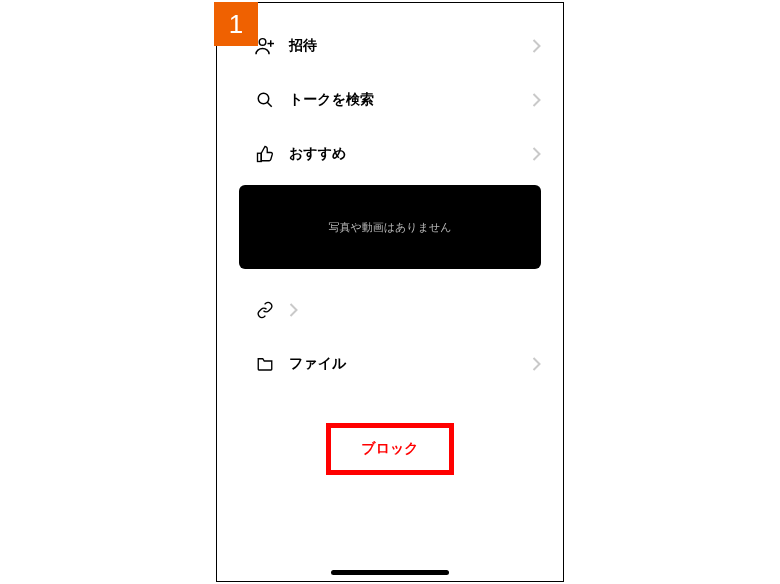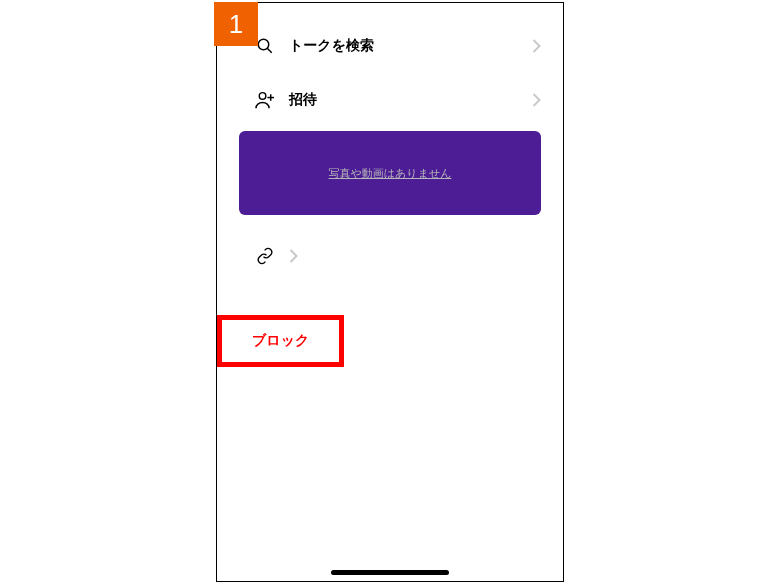--- a/index.html
+++ b/index.html
@@ -60,33 +60,32 @@
     font-size: 14px;
     font-weight: 700;
     color: #000;
   }
   .menu-item .chevron {
     color: #c9c9c9;
   }
   .media-placeholder {
     margin: 4px 22px 14px 22px;
     height: 84px;
-    background: #4c1d95;
+    background: #000000;
     border-radius: 6px;
     display: flex;
     align-items: center;
     justify-content: center;
     font-size: 11px;
     color: #b7b7b7;
-    text-decoration: underline;
   }
   .block-section {
     margin-top: 32px;
     display: flex;
-    justify-content: flex-start;
+    justify-content: center;
   }
   .block-frame {
     border: 5px solid #ff0000;
     padding: 12px 30px;
   }
   .block-button {
     font-size: 14px;
     font-weight: 700;
     color: #ff0000;
     text-align: center;
@@ -108,68 +107,96 @@
 <body>
 
 <div class="step-badge">1</div>
 
 <div class="phone-frame">
 
   <div class="menu-list">
 
     <div class="menu-item">
       <span class="icon">
-        <svg width="18" height="18" viewBox="0 0 24 24" fill="none" stroke="currentColor" stroke-width="2">
-          <circle cx="10" cy="10" r="7"></circle>
-            <line x1="21" y1="21" x2="15" y2="15"></line>
-        </svg>
-      </span>
-      <span class="label">トークを検索</span>
-      <span class="chevron">
-        <svg width="9" height="14" viewBox="0 0 8 14" fill="none" stroke="currentColor" stroke-width="2">
-            <polyline points="1,1 7,7 1,13"></polyline>
-          </svg>
-      </span>
-    </div>
-
-    <div class="menu-item">
-      <span class="icon">
         <svg width="20" height="18" viewBox="0 0 24 22" fill="none" stroke="currentColor" stroke-width="1.8">
           <circle cx="9" cy="6" r="4"></circle>
           <path d="M1 21c0-4 3.5-7 8-7s8 3 8 7"></path>
           <line x1="19" y1="4" x2="19" y2="12"></line>
             <line x1="15" y1="8" x2="23" y2="8"></line>
         </svg>
       </span>
       <span class="label">招待</span>
       <span class="chevron">
         <svg width="9" height="14" viewBox="0 0 8 14" fill="none" stroke="currentColor" stroke-width="2">
             <polyline points="1,1 7,7 1,13"></polyline>
           </svg>
       </span>
     </div>
 
+    <div class="menu-item">
+      <span class="icon">
+        <svg width="18" height="18" viewBox="0 0 24 24" fill="none" stroke="currentColor" stroke-width="2">
+          <circle cx="10" cy="10" r="7"></circle>
+            <line x1="21" y1="21" x2="15" y2="15"></line>
+        </svg>
+      </span>
+      <span class="label">トークを検索</span>
+      <span class="chevron">
+        <svg width="9" height="14" viewBox="0 0 8 14" fill="none" stroke="currentColor" stroke-width="2">
+            <polyline points="1,1 7,7 1,13"></polyline>
+          </svg>
+      </span>
+    </div>
+
+    <div class="menu-item">
+      <span class="icon">
+        <svg width="18" height="18" viewBox="0 0 24 24" fill="none" stroke="currentColor" stroke-width="1.8">
+          <path d="M7 22V11"></path>
+            <path d="M7 11l5-9c1 0 3 1 3 3v5h5c1 0 2 1 1.7 2.3l-2 7c-.2 1-.9 1.7-2 1.7H7"></path>
+          <rect x="2" y="11" width="5" height="11"></rect>
+        </svg>
+      </span>
+      <span class="label">おすすめ</span>
+      <span class="chevron">
+        <svg width="9" height="14" viewBox="0 0 8 14" fill="none" stroke="currentColor" stroke-width="2">
+            <polyline points="1,1 7,7 1,13"></polyline>
+          </svg>
+      </span>
+    </div>
 
 
     <div class="media-placeholder">写真や動画はありません</div>
 
     <div class="menu-item">
       <span class="icon">
         <svg width="18" height="18" viewBox="0 0 24 24" fill="none" stroke="currentColor" stroke-width="1.8">
           <path d="M10 13a5 5 0 0 0 7 0l3-3a5 5 0 0 0-7-7l-1.5 1.5"></path>
           <path d="M14 11a5 5 0 0 0-7 0l-3 3a5 5 0 0 0 7 7l1.5-1.5"></path>
         </svg>
       </span>
       <span class="chevron">
         <svg width="9" height="14" viewBox="0 0 8 14" fill="none" stroke="currentColor" stroke-width="2">
             <polyline points="1,1 7,7 1,13"></polyline>
           </svg>
       </span>
     </div>
 
+    <div class="menu-item">
+      <span class="icon">
+        <svg width="18" height="16" viewBox="0 0 24 20" fill="none" stroke="currentColor" stroke-width="1.8">
+          <path d="M3 3h6l2 3h10v11a1 1 0 0 1-1 1H4a1 1 0 0 1-1-1V3z"></path>
+        </svg>
+      </span>
+      <span class="label">ファイル</span>
+      <span class="chevron">
+        <svg width="9" height="14" viewBox="0 0 8 14" fill="none" stroke="currentColor" stroke-width="2">
+            <polyline points="1,1 7,7 1,13"></polyline>
+          </svg>
+      </span>
+    </div>
 
   </div>
 
   <div class="block-section">
     <div class="block-frame">
       <div class="block-button">ブロック</div>
     </div>
   </div>
 
   <div class="home-indicator"></div>

